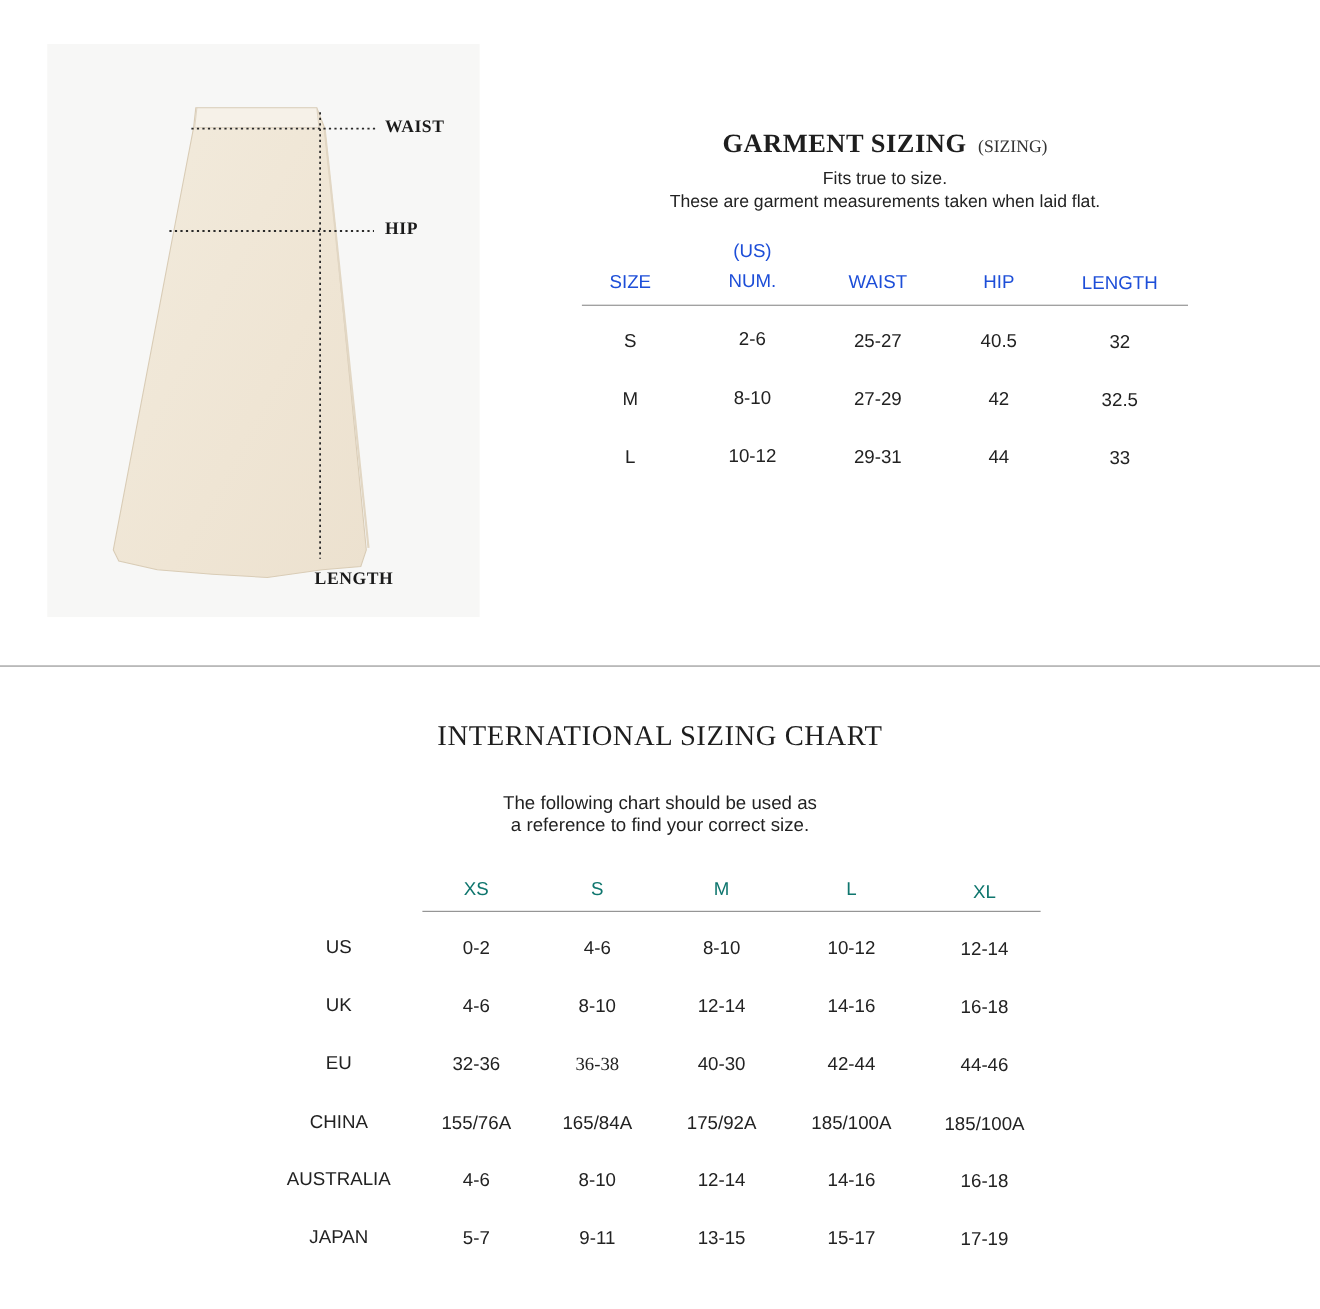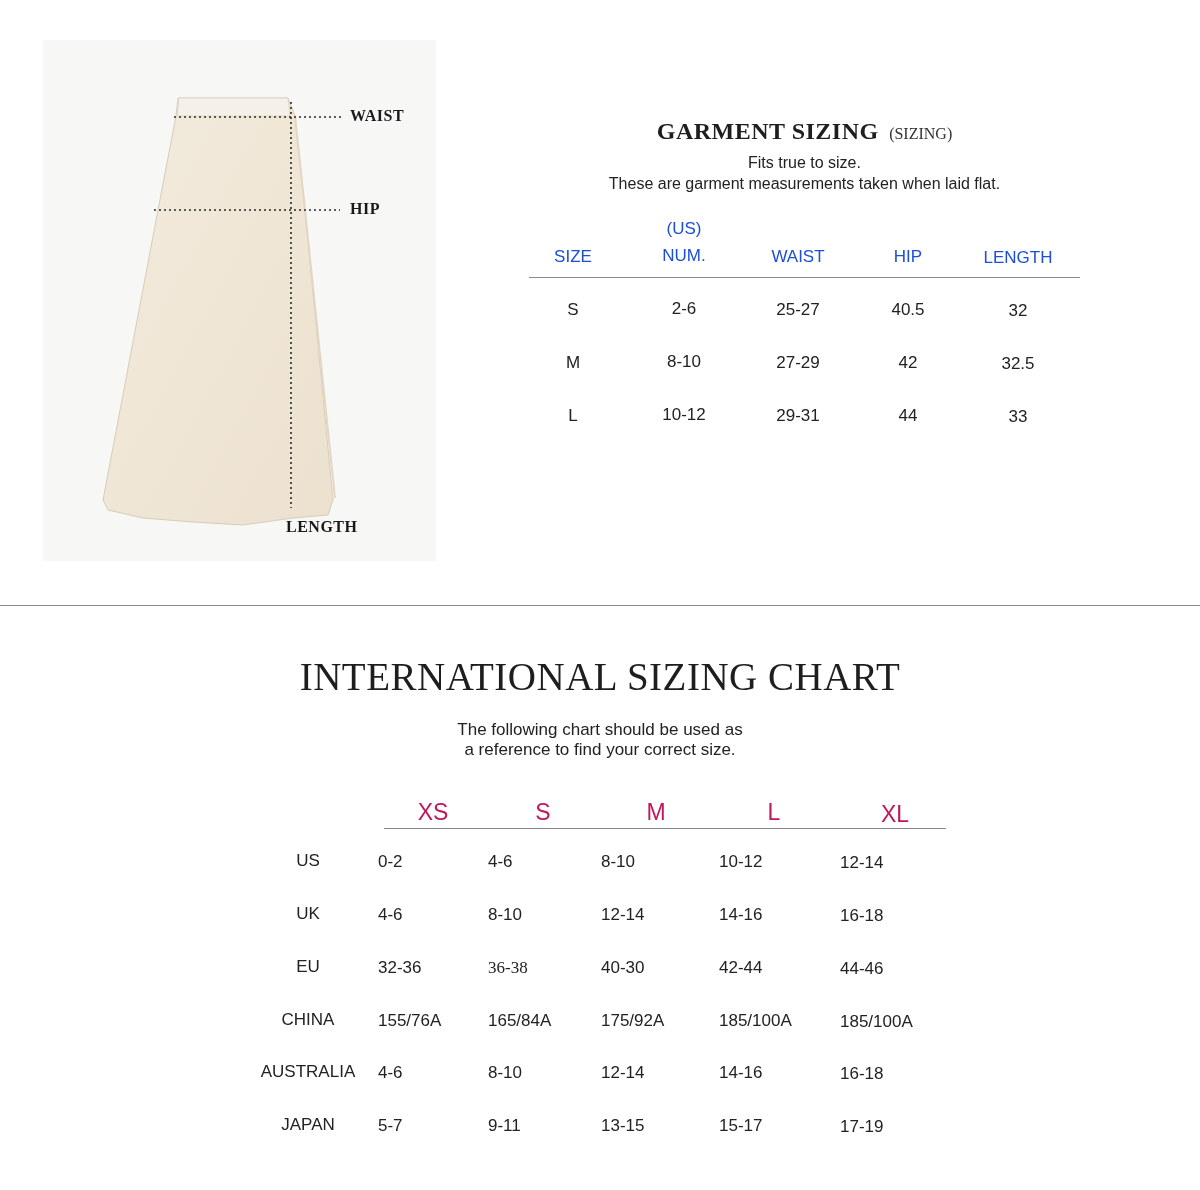--- a/index.html
+++ b/index.html
@@ -14,26 +14,26 @@
   .garment-title .main { font-family: "Liberation Serif", "DejaVu Serif", serif; font-weight: bold; font-size: 24px; letter-spacing: 0.5px; color: #1e1e1e; }
   .garment-title .unit { font-family: "Liberation Serif", "DejaVu Serif", serif; font-size: 16px; color: #333; margin-left: 6px; }
   .garment-sub { position: absolute; left: 0; width: 553px; text-align: center; font-size: 16px; color: #222; line-height: 21px; }
 
   .g-head { position: absolute; font-size: 17px; color: #1d4ed8; text-align: center; width: 110px; }
   .g-cell { position: absolute; font-size: 17px; color: #222; text-align: center; width: 110px; }
   .rule { position: absolute; height: 1px; background: #8a8a8a; }
 
   .divider { position: absolute; left: 0; top: 605px; width: 1200px; height: 1px; background: #8c8c8c; }
 
-  .intl-title { position: absolute; top: 654px; left: 0; width: 1200px; text-align: center; font-family: "Liberation Serif", "DejaVu Serif", serif; font-size: 39px; letter-spacing: 0.5px; color: #1e1e1e; }
+  .intl-title { position: absolute; top: 654px; left: 0; width: 1200px; text-align: center; font-family: "Liberation Serif", "DejaVu Serif", serif; font-size: 26px; letter-spacing: 0.5px; color: #1e1e1e; }
   .intl-sub { position: absolute; left: 0; width: 1200px; text-align: center; font-size: 17px; color: #222; line-height: 20px; }
 
-  .i-head { position: absolute; font-size: 23px; color: #be185d; text-align: center; width: 110px; }
+  .i-head { position: absolute; font-size: 17px; color: #0f766e; text-align: center; width: 110px; }
   .i-row-label { position: absolute; font-size: 17px; color: #222; text-align: center; width: 130px; left: 243px; }
-  .i-cell { position: absolute; font-size: 17px; color: #222; text-align: left; width: 110px; }
+  .i-cell { position: absolute; font-size: 17px; color: #222; text-align: center; width: 110px; }
 </style>
 </head>
 <body>
 
 <div class="photo-panel">
   <svg class="skirt" viewBox="0 0 393 521">
     <defs>
       <linearGradient id="fab" x1="0" y1="0" x2="1" y2="1">
         <stop offset="0" stop-color="#f2ebdd"></stop>
         <stop offset="0.6" stop-color="#efe5d4"></stop>

